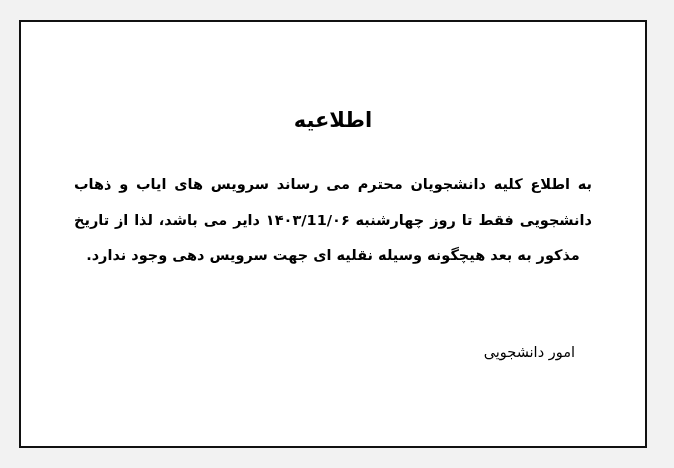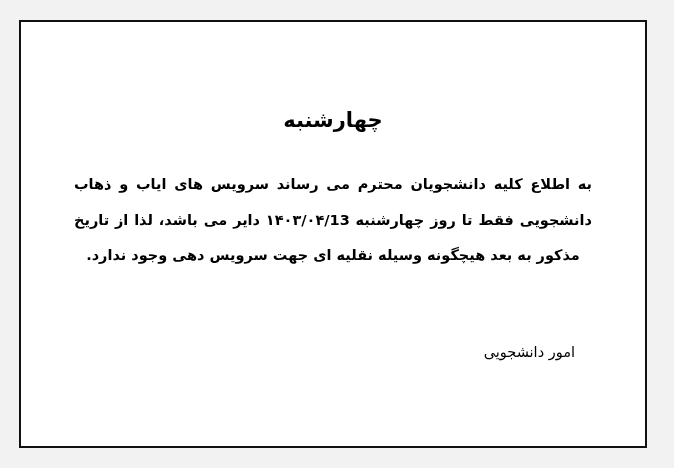--- a/index.html
+++ b/index.html
@@ -61,17 +61,17 @@
     font-weight: normal;
     color: #000000;
     direction: rtl;
   }
 </style>
 </head>
 <body>
 
 <div class="page">
   <div class="notice-sheet">
-    <h1 class="notice-title">چهارشنبه</h1>
-    <p class="notice-body">به اطلاع کلیه دانشجویان محترم می رساند سرویس های ایاب و ذهاب دانشجویی فقط تا روز چهارشنبه ۱۴۰۳/۰۴/13 دایر می باشد، لذا از تاریخ مذکور به بعد هیچگونه وسیله نقلیه ای جهت سرویس دهی وجود ندارد.</p>
+    <h1 class="notice-title">اطلاعیه</h1>
+    <p class="notice-body">به اطلاع کلیه دانشجویان محترم می رساند سرویس های ایاب و ذهاب دانشجویی فقط تا روز چهارشنبه ۱۴۰۳/11/۰۶ دایر می باشد، لذا از تاریخ مذکور به بعد هیچگونه وسیله نقلیه ای جهت سرویس دهی وجود ندارد.</p>
     <div class="notice-signature">امور دانشجویی</div>
   </div>
 </div>
 
 </body></html>

